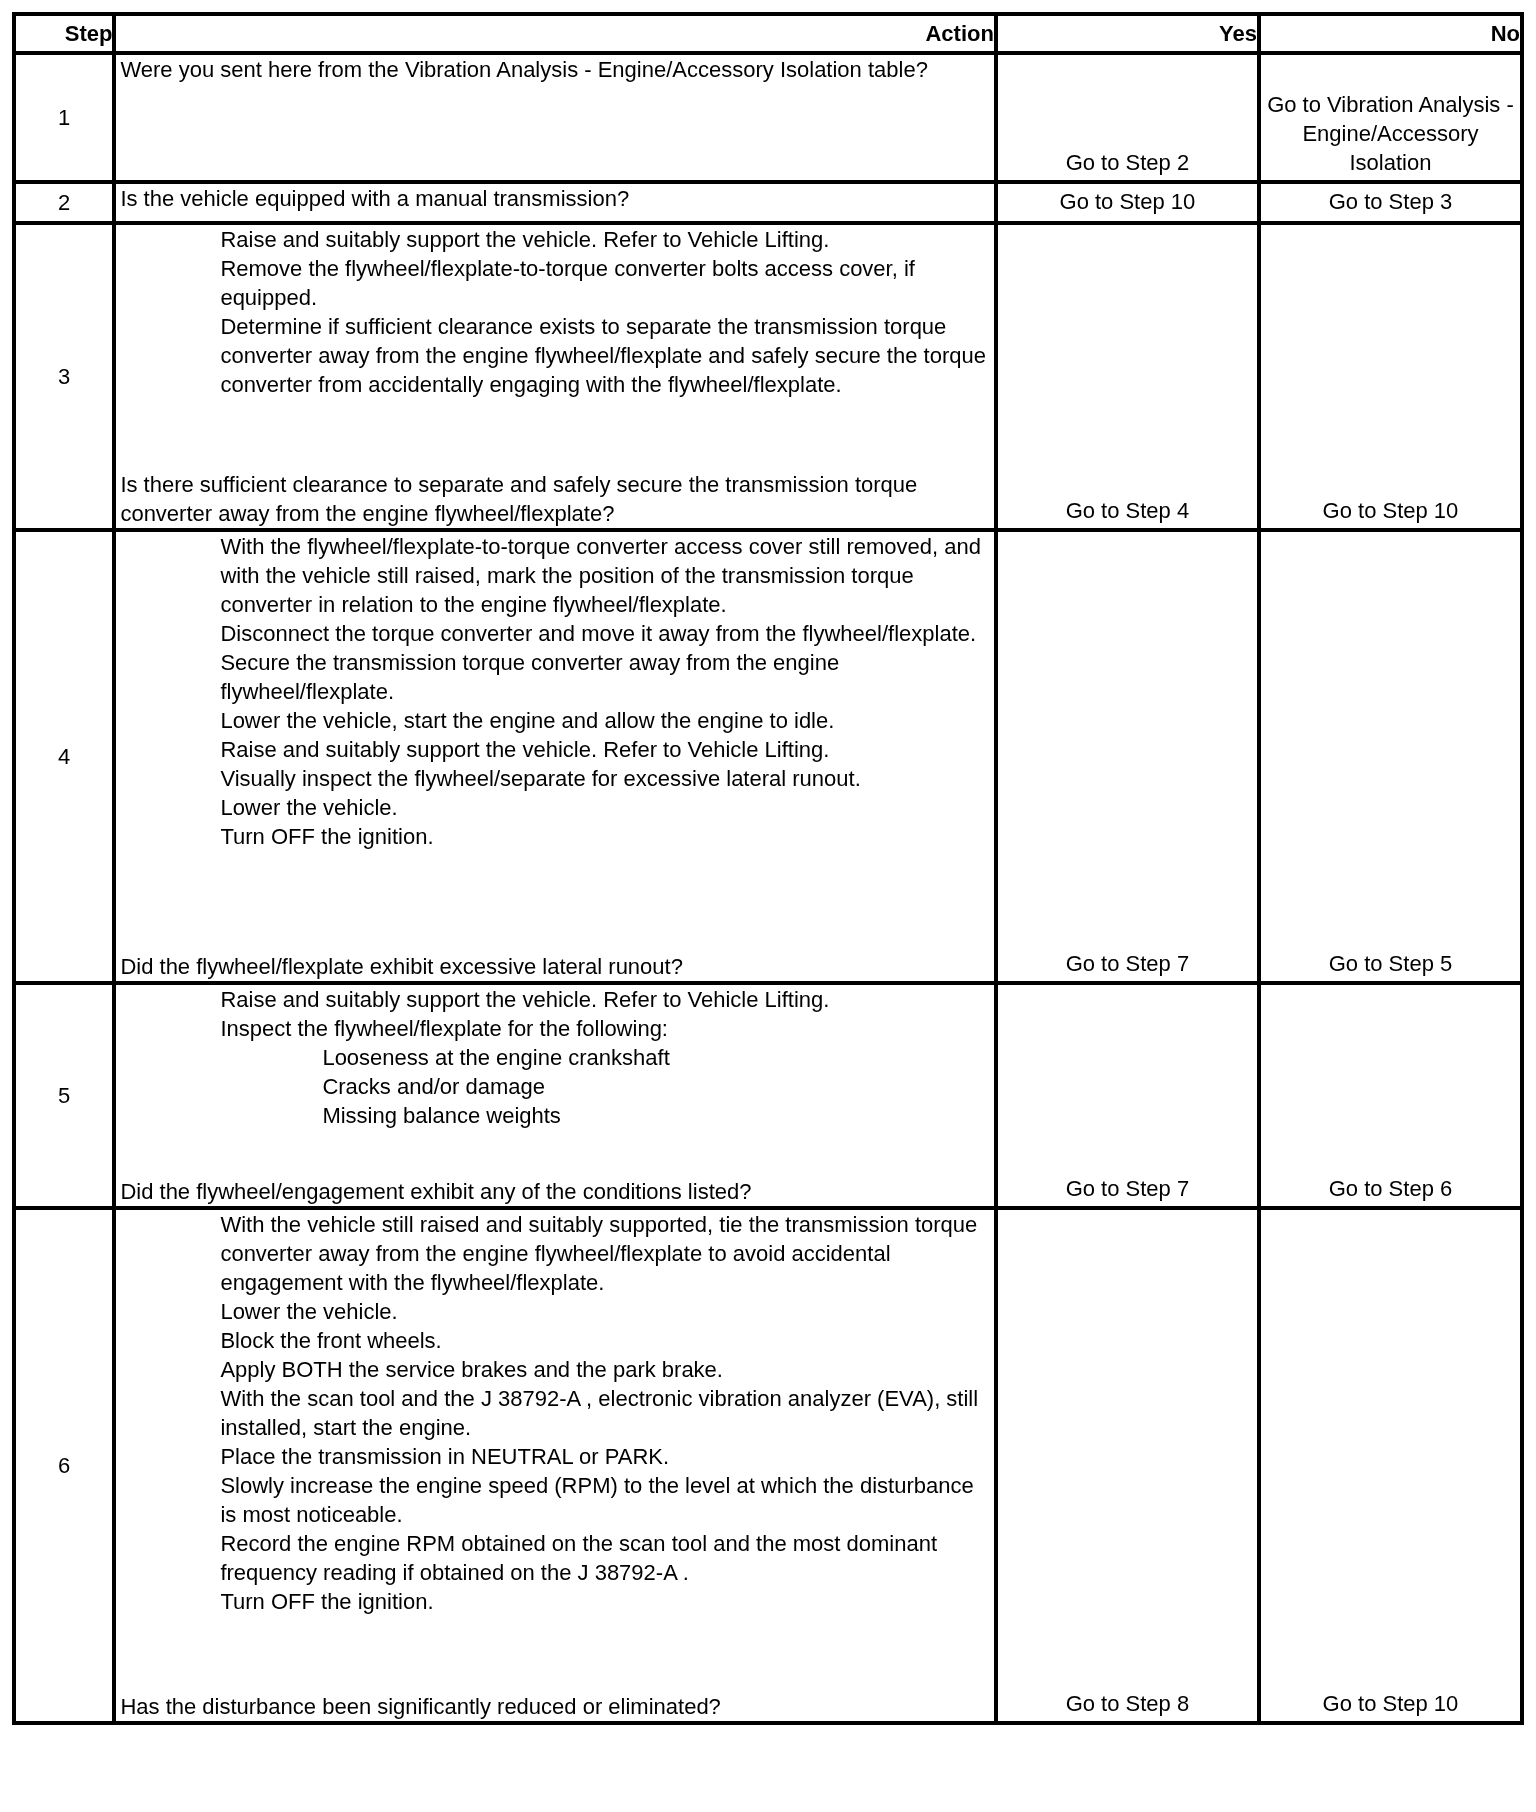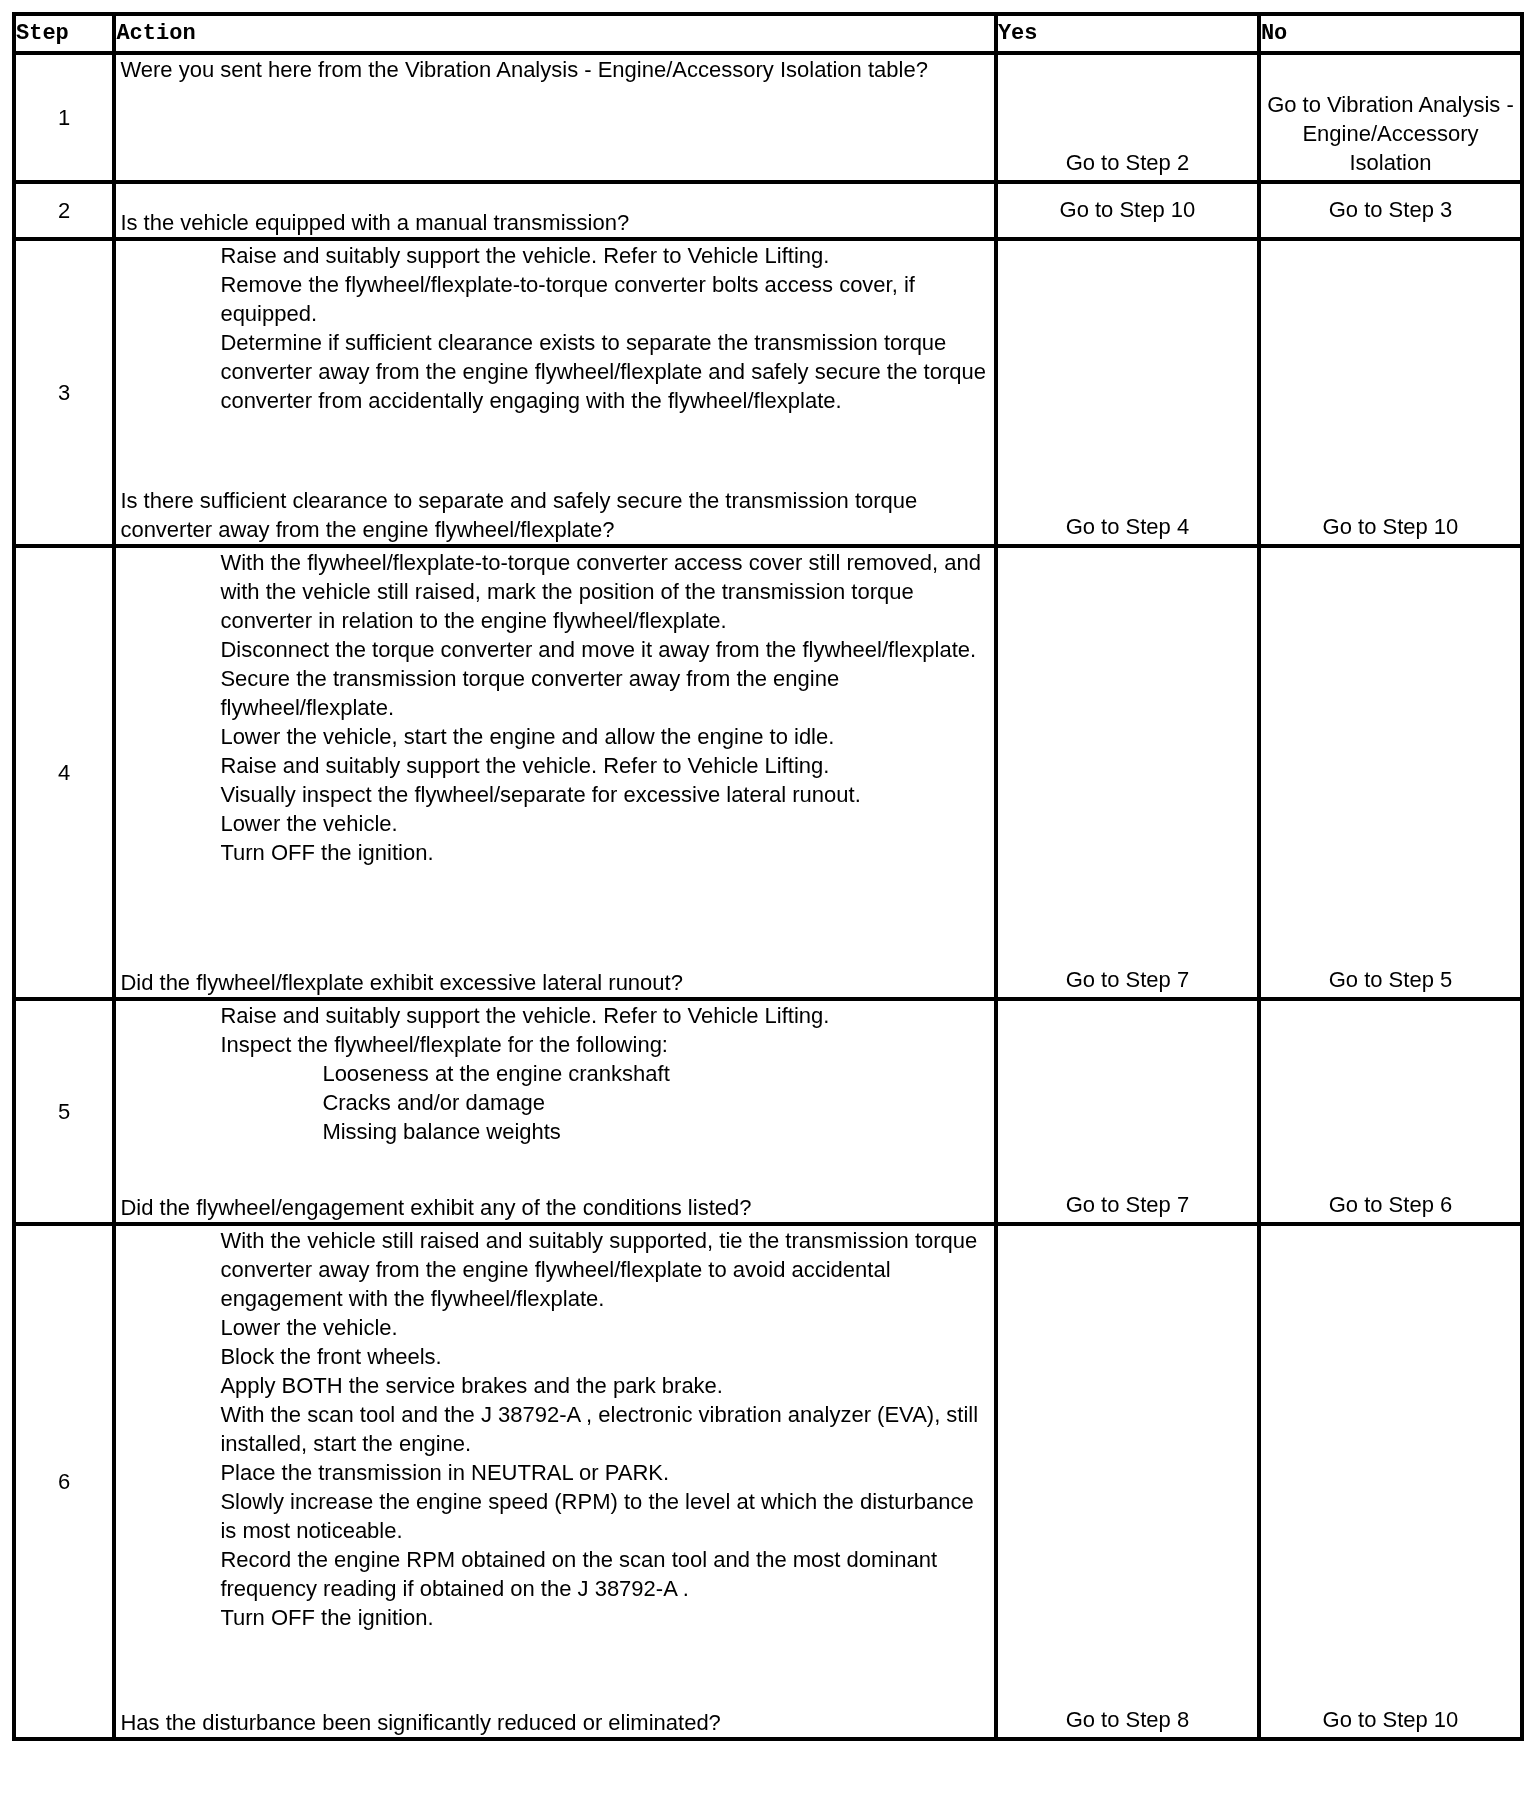--- a/index.html
+++ b/index.html
@@ -10,21 +10,21 @@
     width: 1512px; border-collapse: collapse; table-layout: fixed;
     font-size: 22px; line-height: 29px;
   }
   table.diag td, table.diag th {
     border: 4px solid #000; padding: 0 4px; vertical-align: top;
   }
   col.c-step { width: 100px; }
   col.c-action { width: 878px; }
   col.c-yes { width: 262px; }
   col.c-no { width: 262px; }
-  th { font-weight: bold; text-align: left; height: 35px; vertical-align: middle !important; padding: 0 !important; font-family: Liberation Mono, monospace; }
+  th { font-weight: bold; text-align: right; height: 35px; vertical-align: middle !important; padding: 0 !important; }
   td.step-num { text-align: center; vertical-align: middle !important; }
   td.caution-cell { height: 70px; padding: 2px 6px !important; }
   td.caution-cell b { font-weight: bold; }
   td.yes, td.no { text-align: center; vertical-align: bottom !important; padding-bottom: 3px !important; }
   .bul { padding-left: 100px; }
   .sub { padding-left: 202px; }
   .question { margin-top: 22px; }
   .question.first { margin-top: 0; }
   tr.r1 td { height: 122px; }
   tr.r2 td { height: 34px; }
@@ -60,21 +60,21 @@
           <div class="cell-inner" style="justify-content: flex-start;">
             <div class="question first">Were you sent here from the Vibration Analysis - Engine/Accessory Isolation table?</div>
           </div>
         </td>
         <td class="yes">Go to Step 2</td>
         <td class="no">Go to Vibration Analysis - Engine/Accessory Isolation</td>
       </tr>
       <tr class="r2">
         <td class="step-num">2</td>
         <td>
-          <div class="cell-inner" style="justify-content: flex-start; margin-top: 24px;">
+          <div class="cell-inner" style="justify-content: flex-start;">
             <div class="question first">Is the vehicle equipped with a manual transmission?</div>
           </div>
         </td>
         <td class="yes">Go to Step 10</td>
         <td class="no">Go to Step 3</td>
       </tr>
       <tr class="r3">
         <td class="step-num">3</td>
         <td>
           <div class="cell-inner">

